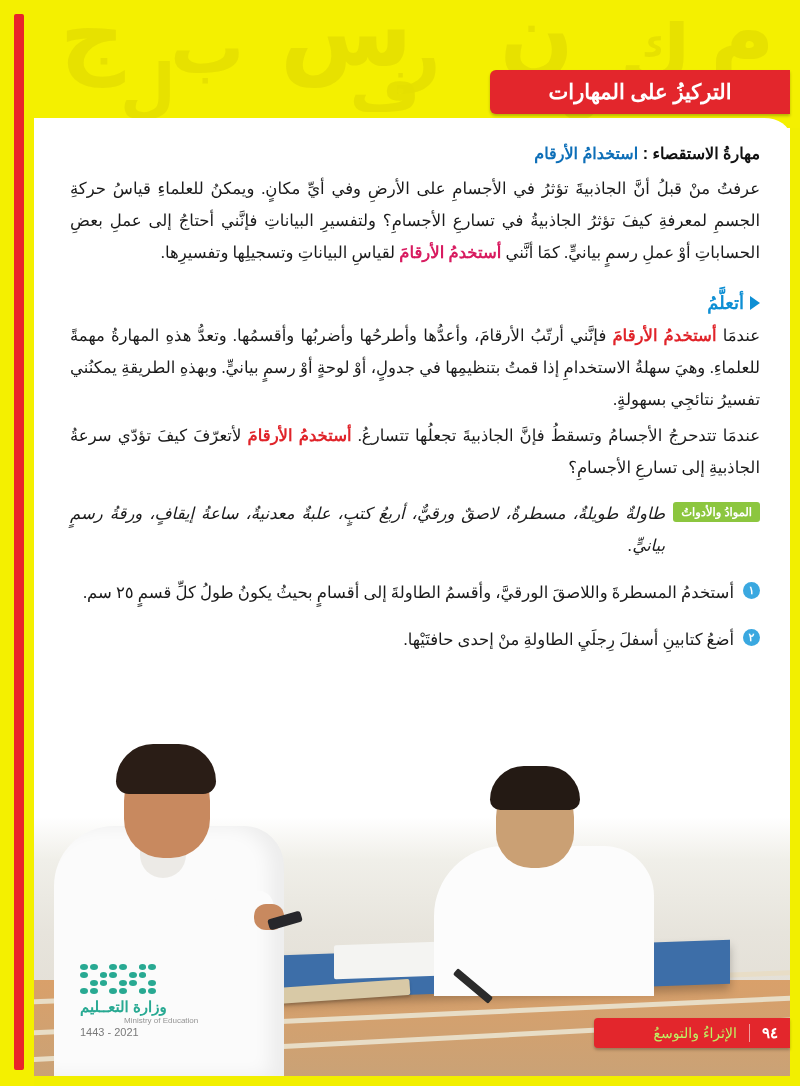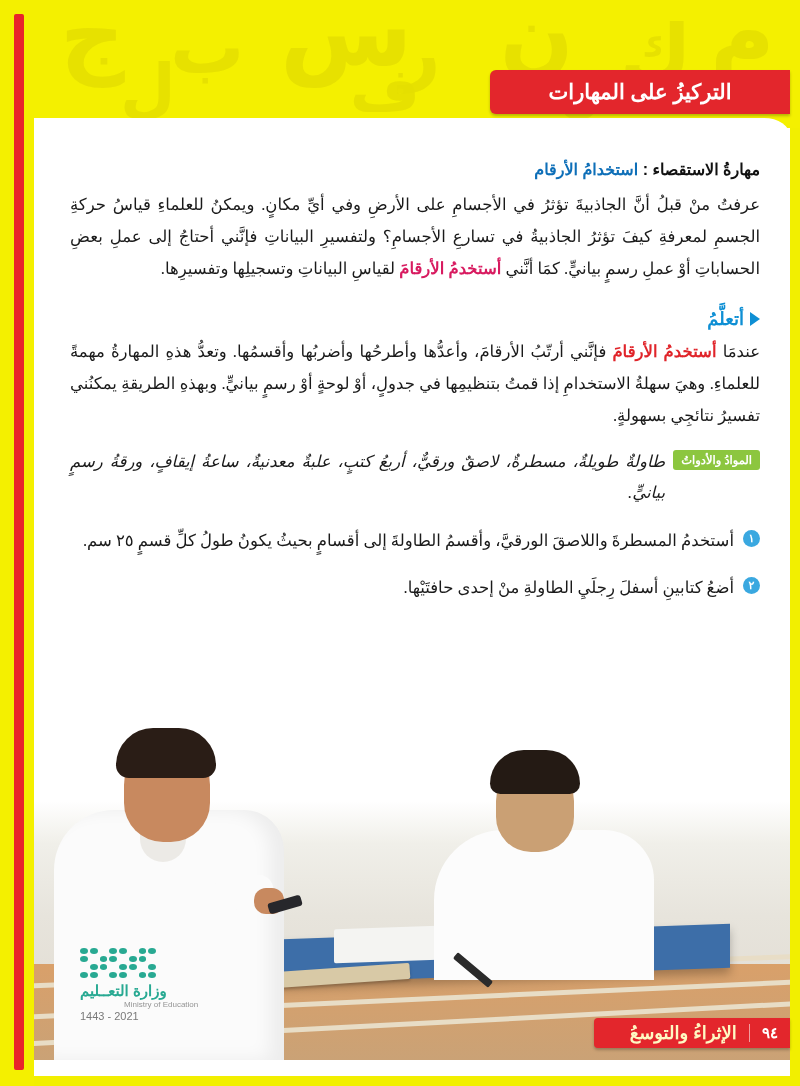--- a/index.html
+++ b/index.html
@@ -67,21 +67,21 @@
   }
   .banner span{
     color:#fff;font-weight:bold;font-size:21px;
     font-family:"Liberation Sans", sans-serif;
     letter-spacing:0px;
   }
 
   
   .content{
     position:absolute;
-    top:152px;right:40px;
+    top:136px;right:40px;
     width:690px;
     text-align:right;
     direction:rtl;
   }
   .lead{
     font-size:16px;font-weight:bold;color:#111;
     margin:8px 0 10px 0;
     font-family:"Liberation Sans", sans-serif;
   }
   .lead .blue{color:#0e6fb8;}
@@ -140,21 +140,21 @@
     font-family:"Liberation Sans", sans-serif;
     margin-top:5px;
   }
   .step-txt{
     font-size:16.5px;line-height:1.9;color:#1a1a1a;flex:1;
   }
 
   
   .photo{
     position:absolute;
-    left:34px;right:10px;bottom:26px;height:360px;
+    left:34px;right:10px;bottom:10px;height:360px;
     overflow:hidden;
     background:linear-gradient(#ffffff 0%,#ffffff 28%,#f0efe9 40%,#e7e4dc 60%,#dfd9cf 100%);
   }
   .floor{
     position:absolute;left:0;right:0;bottom:0;height:96px;
     background:linear-gradient(#d9a06a,#caa276);
   }
   .floor .line{
     position:absolute;height:5px;background:#e8ddc6;width:140%;left:-20%;
     transform-origin:left center;
@@ -280,21 +280,21 @@
   }
   .footer-tab .pg{
     color:#fff;font-weight:bold;font-size:15px;
     font-family:"Liberation Sans", sans-serif;
     padding:0 12px;
   }
   .footer-tab .sep{
     width:1px;height:18px;background:rgba(255,255,255,.55);
   }
   .footer-tab .lbl{
-    color:#fef9c3;font-weight:bold;font-size:18px;
+    color:#bef264;font-weight:normal;font-size:14px;
     font-family:"Liberation Sans", sans-serif;
     padding:0 12px;white-space:nowrap;
   }
 </style>
 </head>
 <body>
 
 <div id="page">
 
   <div class="crop" style="top:0;right:22px;width:1px;height:26px;"></div>
@@ -341,20 +341,25 @@
       <span class="txt">أتعلَّمُ</span>
     </div>
 
     <p class="body">
       <span>عندمَا</span>
       <span class="kw-red">أستخدمُ الأرقامَ</span>
       <span>فإنَّني أرتّبُ الأرقامَ، وأعدُّها وأطرحُها وأضربُها وأقسمُها. وتعدُّ هذهِ المهارةُ مهمةً للعلماءِ. وهيَ سهلةُ الاستخدامِ إذا قمتُ بتنظيمِها في جدولٍ، أوْ لوحةٍ أوْ رسمٍ بيانيٍّ. وبهذهِ الطريقةِ يمكنُني تفسيرُ نتائجِي بسهولةٍ.</span>
     </p>
 
 
+    <p class="body">
+      <span>عندمَا تتدحرجُ الأجسامُ وتسقطُ فإنَّ الجاذبيةَ تجعلُها تتسارعُ.</span>
+      <span class="kw-red">أستخدمُ الأرقامَ</span>
+      <span>لأتعرّفَ كيفَ تؤدّي سرعةُ الجاذبيةِ إلى تسارعِ الأجسامِ؟</span>
+    </p>
 
     <div class="tools-row">
       <span class="tools-badge">الموادُ والأدواتُ</span>
       <span class="tools-text">طاولةٌ طويلةٌ، مسطرةٌ، لاصقٌ ورقيٌّ، أربعُ كتبٍ، علبةٌ معدنيةٌ، ساعةُ إيقافٍ، ورقةُ رسمٍ بيانيٍّ.</span>
     </div>
 
     <div class="step">
       <span class="step-num">١</span>
       <span class="step-txt">أستخدمُ المسطرةَ واللاصقَ الورقيَّ، وأقسمُ الطاولةَ إلى أقسامٍ بحيثُ يكونُ طولُ كلِّ قسمٍ ٢٥ سم.</span>
     </div>

